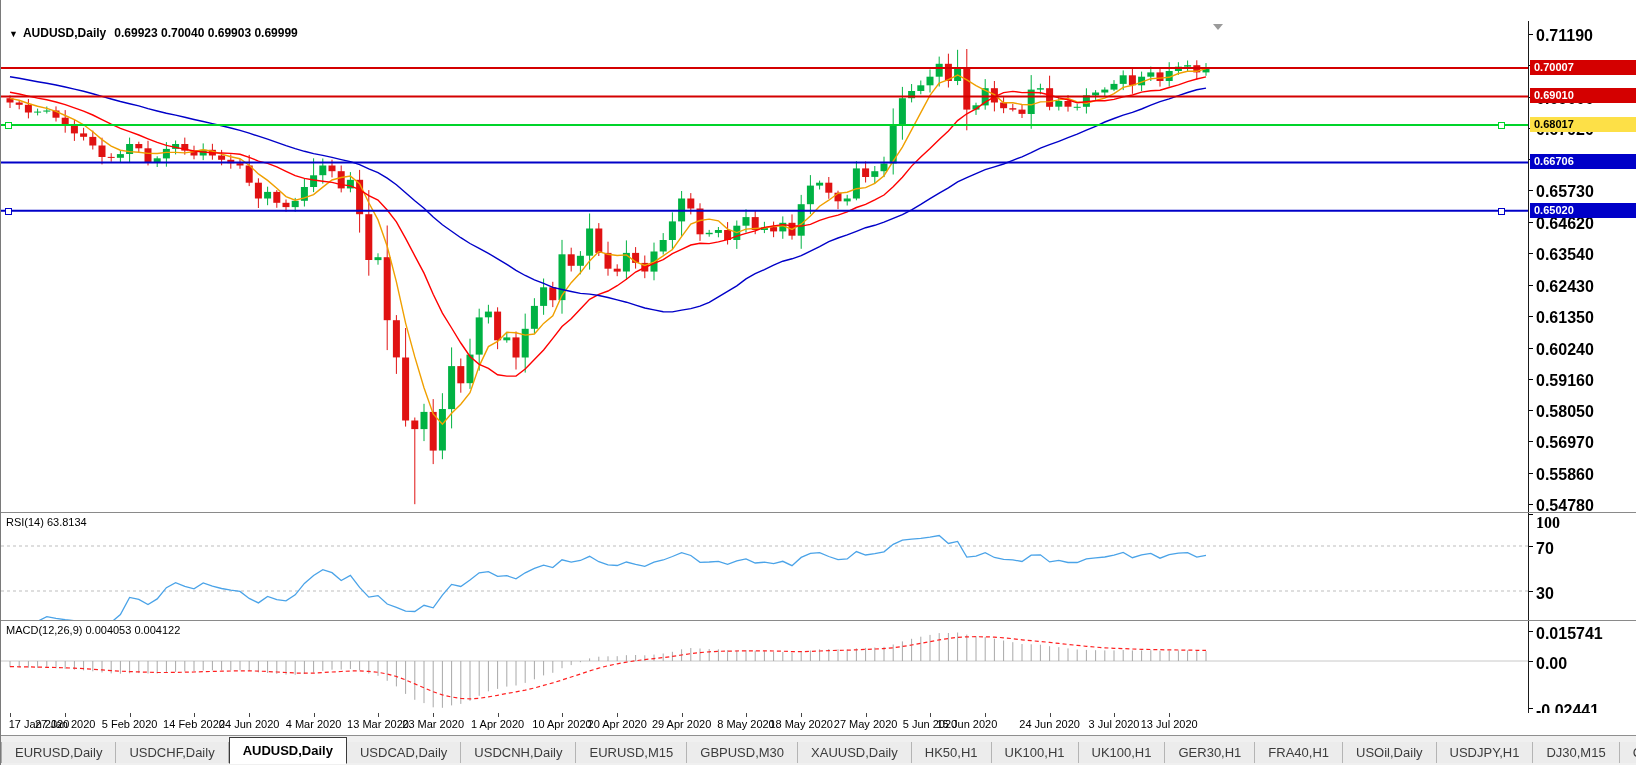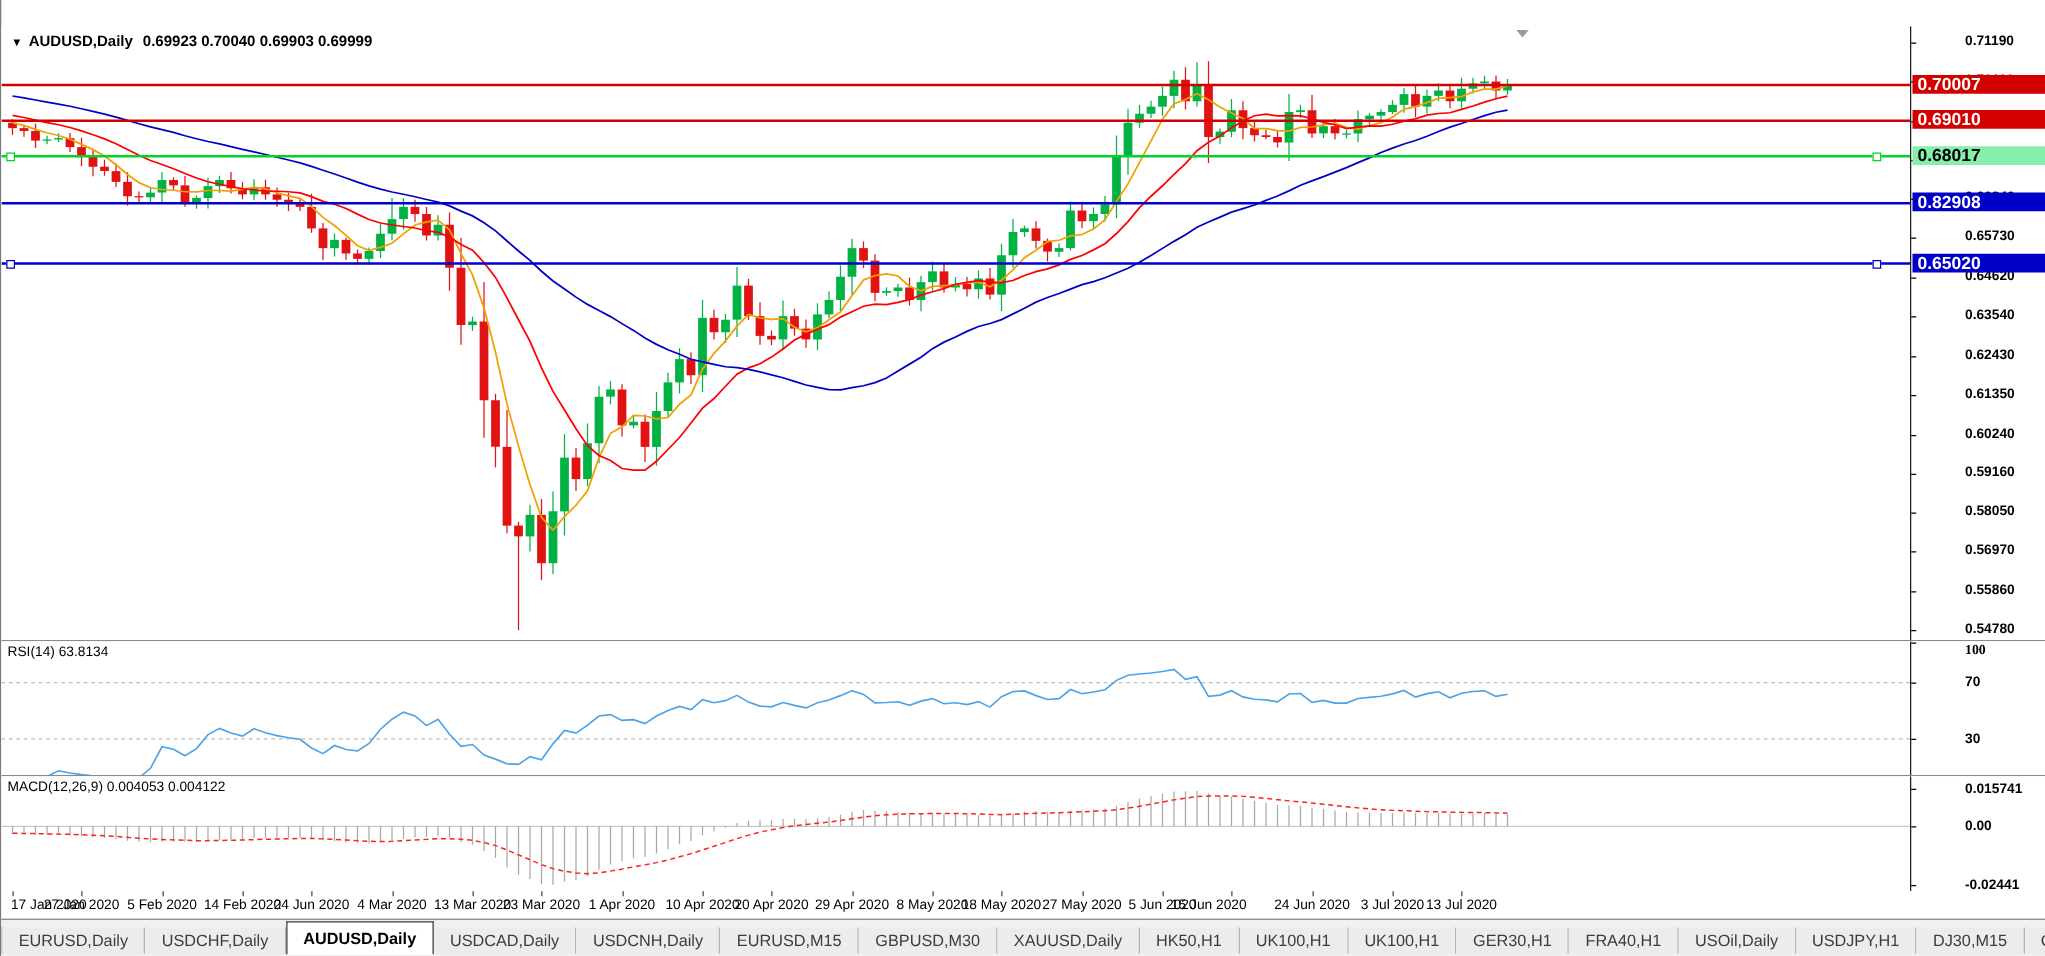--- a/index.html
+++ b/index.html
@@ -15,23 +15,23 @@
   .tfbtn{height:19px;line-height:19px;padding:0 9px;font-size:11px;color:#1a1a1a;
          border:1px solid transparent;cursor:default;}
   .tfbtn.active{background:#e6e6e6;border:1px solid #a0a0a0;}
   .vsep{width:1px;height:15px;background:#c4c4c4;margin:0 4px;}
   
   .panel{position:absolute;left:0;width:1636px;background:#fff;overflow:hidden;
          border-bottom:1px solid #8a8a8a;}
   .panel svg{position:absolute;left:0;top:0;}
   .axis{position:absolute;left:1527px;top:0;bottom:0;width:108px;border-left:1px solid #1a1a1a;
         background:#fff;}
-  .ytick{position:absolute;left:7px;font-size:11px;font-weight:bold;color:#000;white-space:nowrap;margin-left:36px;}
+  .ytick{position:absolute;left:7px;font-size:16px;font-weight:bold;color:#000;white-space:nowrap;}
   .ytickmark{position:absolute;left:0;width:4px;height:1px;background:#000;}
-  .pricetag{position:absolute;left:1px;right:1px;height:15px;line-height:15px;font-size:14px;
+  .pricetag{position:absolute;left:1px;right:1px;height:15px;line-height:15px;font-size:11px;
             font-weight:bold;padding-left:4px;z-index:5;}
   .chart-title{position:absolute;left:8px;top:5px;font-size:12px;font-weight:bold;color:#000;z-index:6;}
   .chart-title .tri{font-size:9px;margin-right:5px;}
   .chart-title .q{margin-left:8px;}
   .ind-label{position:absolute;left:5px;top:3px;font-size:11px;color:#000;z-index:6;}
   .shift-marker{position:absolute;left:1212px;top:3px;width:0;height:0;z-index:6;
                 border-left:5px solid transparent;border-right:5px solid transparent;
                 border-top:6px solid #9a9a9a;}
   .handle{position:absolute;width:5px;height:5px;background:#fff;z-index:4;}
   
@@ -359,22 +359,22 @@
         <div class="ytickmark" style="top: 389.468px;"></div>
         <div class="ytick" style="top: 382.468px;">0.58050</div>
         <div class="ytickmark" style="top: 420.41px;"></div>
         <div class="ytick" style="top: 413.41px;">0.56970</div>
         <div class="ytickmark" style="top: 452.212px;"></div>
         <div class="ytick" style="top: 445.212px;">0.55860</div>
         <div class="ytickmark" style="top: 483.154px;"></div>
         <div class="ytick" style="top: 476.154px;">0.54780</div>
         <div class="pricetag" style="top: 38.9px; background: rgb(212, 0, 0); color: rgb(255, 255, 255);">0.70007</div>
         <div class="pricetag" style="top: 67.4641px; background: rgb(212, 0, 0); color: rgb(255, 255, 255);">0.69010</div>
-        <div class="pricetag" style="top: 95.9135px; background: #86efac; color: rgb(0, 0, 0);">0.68017</div>
-        <div class="pricetag" style="top: 133.474px; background: rgb(0, 0, 200); color: rgb(255, 255, 255);">0.82908</div>
+        <div class="pricetag" style="top: 95.9135px; background: #fde047; color: rgb(0, 0, 0);">0.68017</div>
+        <div class="pricetag" style="top: 133.474px; background: rgb(0, 0, 200); color: rgb(255, 255, 255);">0.66706</div>
         <div class="pricetag" style="top: 181.778px; background: rgb(0, 0, 200); color: rgb(255, 255, 255);">0.65020</div>
       </div>
   <div class="handle" style="left: 4px; top: 100.914px; border: 1px solid rgb(0, 212, 42);"></div>
       <div class="handle" style="left: 1497px; top: 100.914px; border: 1px solid rgb(0, 212, 42);"></div>
       <div class="handle" style="left: 4px; top: 186.778px; border: 1px solid rgb(0, 0, 200);"></div>
       <div class="handle" style="left: 1497px; top: 186.778px; border: 1px solid rgb(0, 0, 200);"></div>
     </div>
 
   <div class="panel" id="rsiPanel" style="top:513px;height:107px;">
     <svg id="rsiSvg" width="1527" height="107">

